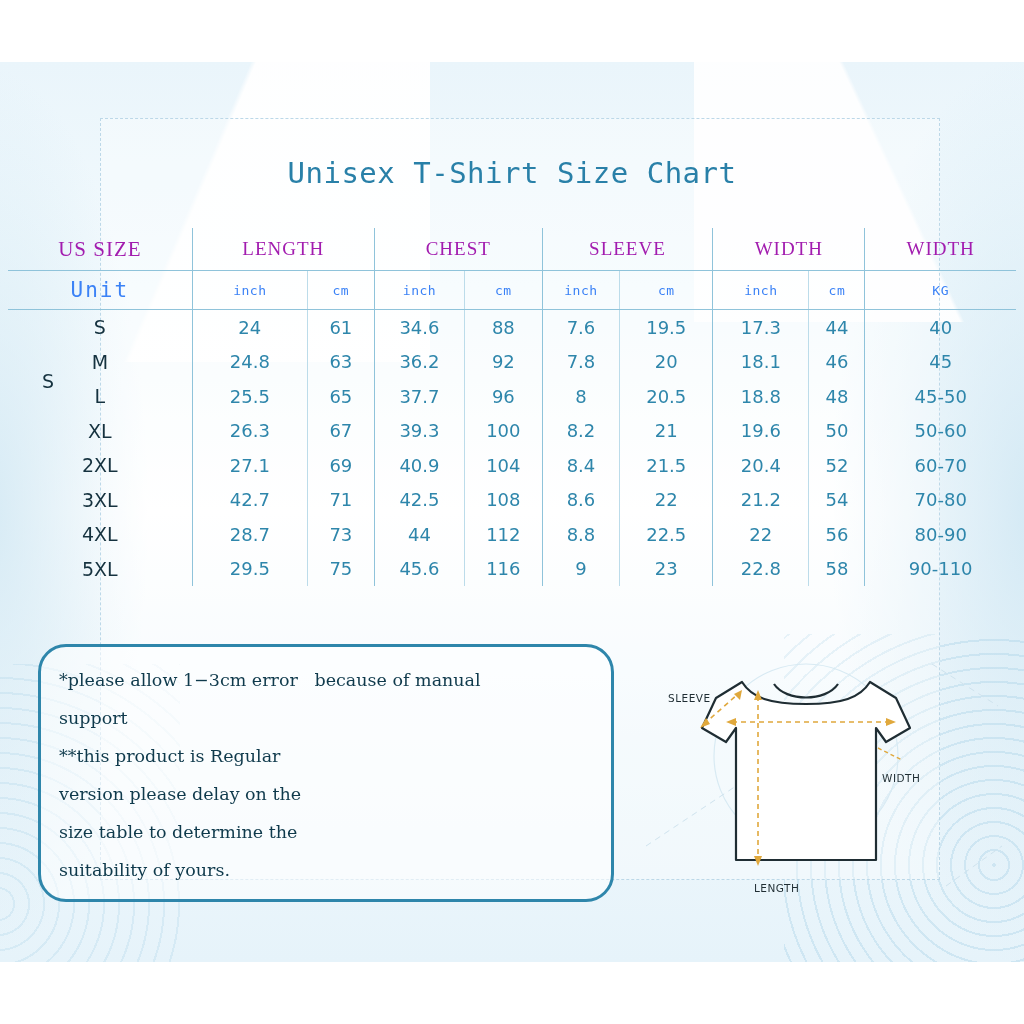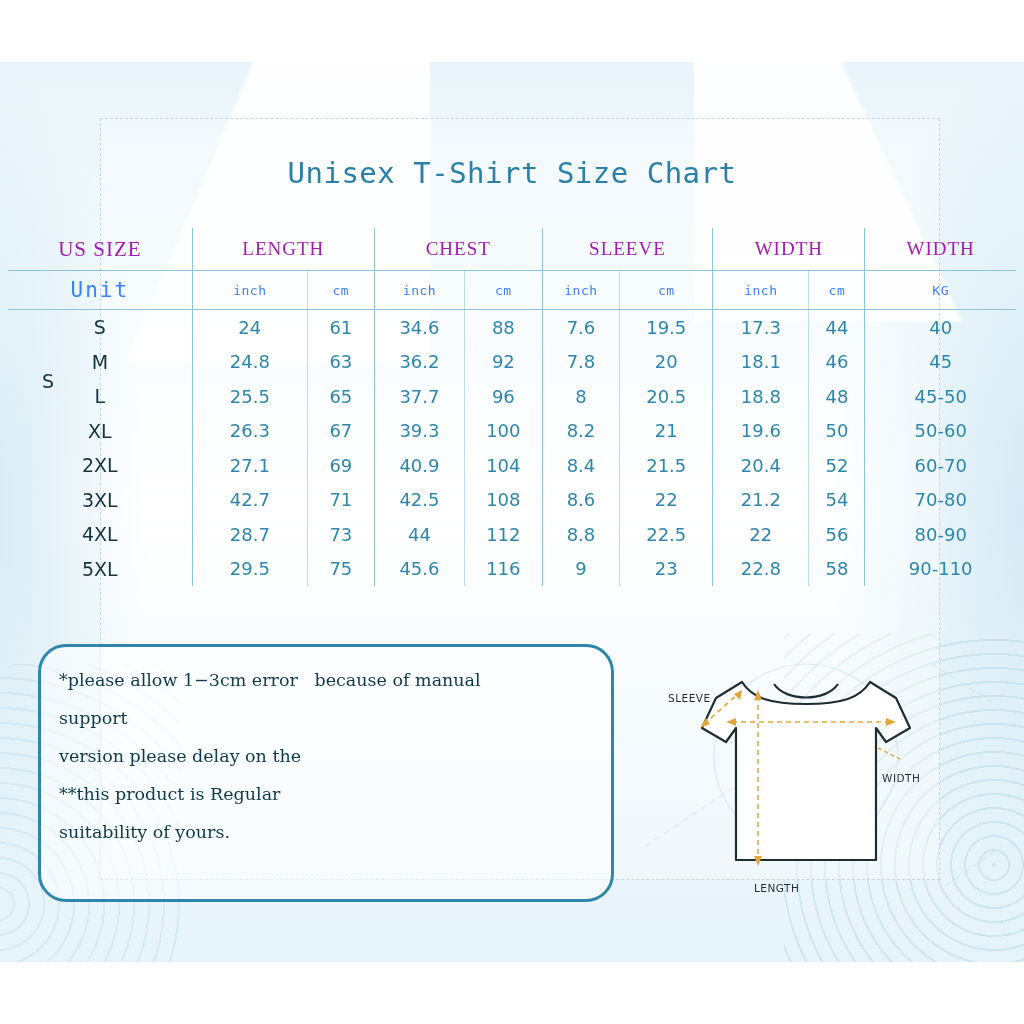--- a/index.html
+++ b/index.html
@@ -354,22 +354,23 @@
           <td class="grp-sep">90-110</td>
         </tr>
       </tbody>
     </table>
 
     <div style="position:absolute;left:42px;top:370px;font-size:19px;color:#15323f;font-family:'DejaVu Sans',sans-serif;">S</div>
 
     <div class="notes-box">
       <p>*please allow 1−3cm error   because of manual</p>
       <p>support</p>
+      <p>**this product is Regular</p>
       <p>version please delay on the</p>
-      <p>**this product is Regular</p>
+      <p>size table to determine the</p>
       <p>suitability of yours.</p>
     </div>
 
     <div class="shirt-area">
       <svg width="358" height="272" viewBox="0 0 358 272">
 
         <circle cx="160" cy="120" r="92" fill="none" stroke="#d8eaf3" stroke-width="1.2"></circle>
 
         <path d="M96 46 L70 62 L56 92 L80 106 L90 92 L90 224 L230 224 L230 92 L240 106 L264 92 L250 62 L224 46
                  C214 62 196 68 160 68 C124 68 106 62 96 46 Z" fill="#ffffff" stroke="#1f2d33" stroke-width="2.2" stroke-linejoin="round"></path>

